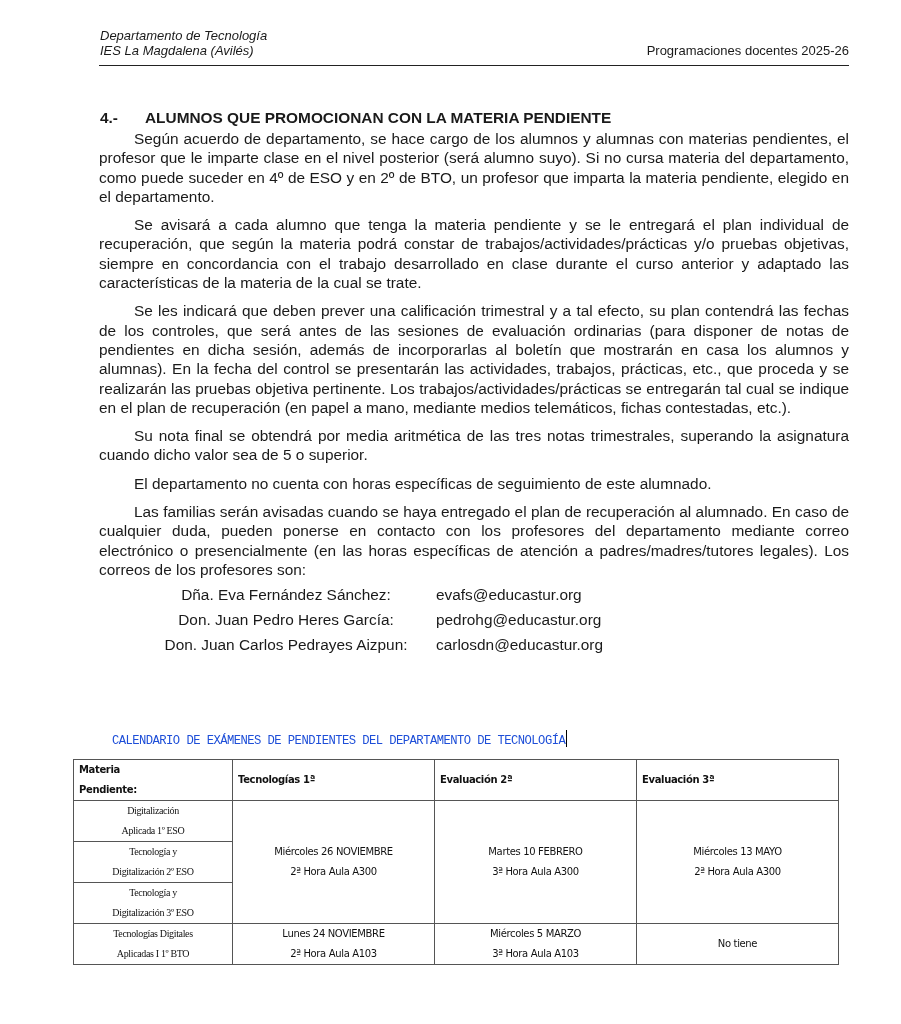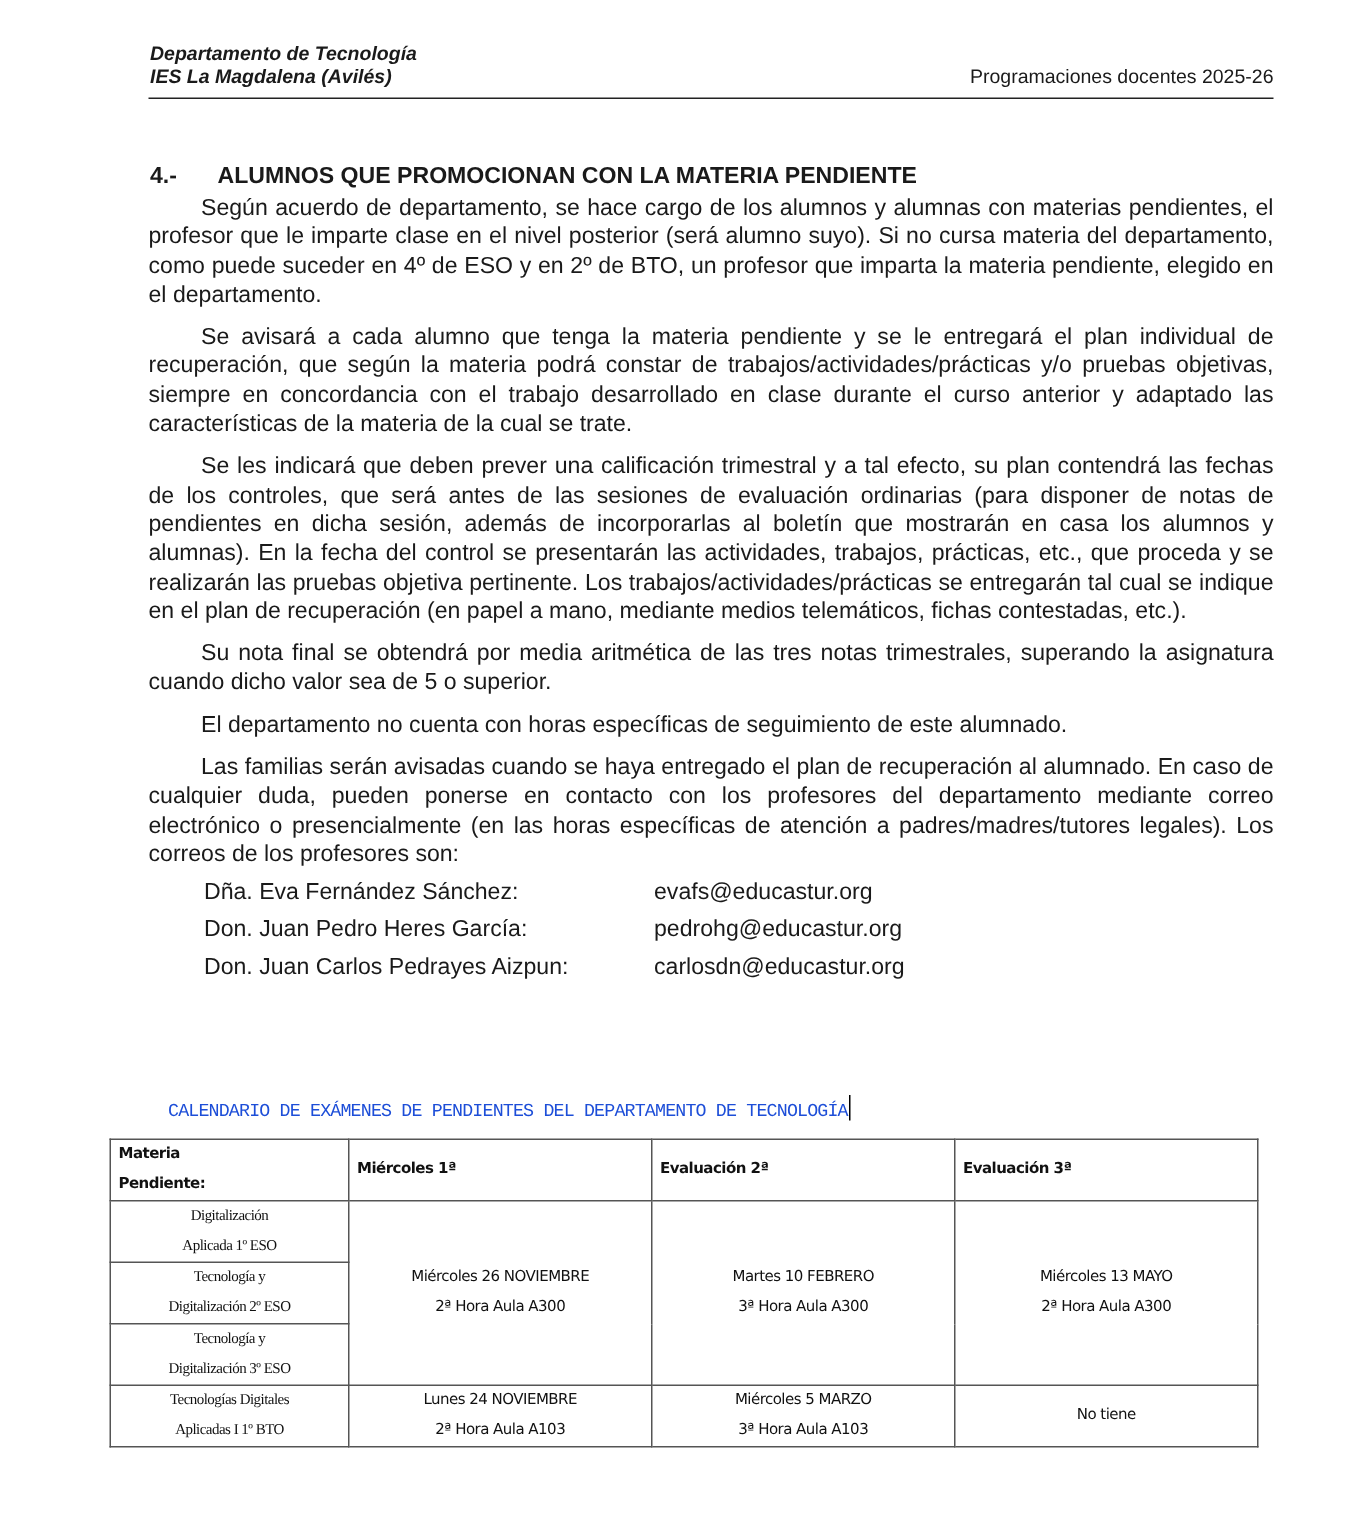--- a/index.html
+++ b/index.html
@@ -5,37 +5,37 @@
     html, body { margin: 0; padding: 0; background: #ffffff; }
     body {
       width: 901px; height: 1024px; position: relative; overflow: hidden;
       font-family: "Liberation Sans", sans-serif; color: #1a1a1a;
     }
     .page-header {
       position: absolute; left: 99px; top: 24px; width: 750px;
       border-bottom: 1px solid #222; height: 41px;
       font-size: 13px; line-height: 15px;
     }
-    .hdr-left { position: absolute; left: 1px; top: 4px; font-style: italic; font-weight: bold; }
+    .hdr-left { position: absolute; left: 1px; top: 4px; font-style: italic; }
     .hdr-right { position: absolute; right: 0; top: 19px; }
     .section {
       position: absolute; left: 99px; top: 108px; width: 750px;
       font-size: 15.4px; line-height: 19.3px;
     }
     .section-title {
       font-weight: bold; margin: 0 0 1px 0; font-size: 15.4px; height: 20px;
       white-space: nowrap;
     }
     .section-title .num { display: inline-block; width: 45px; padding-left: 1px; }
     .para {
       margin: 0 0 9px 0; text-indent: 35px; text-align: justify;
     }
     .contacts { margin-top: 6px; }
     .contact {
-      display: flex; height: 25px; line-height: 19px; padding-left: 37px;
+      display: flex; height: 25px; line-height: 19px; padding-left: 37px; text-align: center;
     }
     .contact .cname { width: 300px; }
     .cal-title {
       position: absolute; left: 112px; top: 730px;
       font-family: Liberation Mono, monospace; font-size: 12.2px; color: #1d4ed8;
       letter-spacing: -0.55px; white-space: nowrap;
     }
     .cal-title .cursor {
       display: inline-block; width: 1px; height: 17px; background: #000;
       vertical-align: -3px; margin-left: 1px;
@@ -105,21 +105,21 @@
       <col class="c2">
       <col class="c3">
       <col class="c4">
     </colgroup>
   <tbody>
       <tr>
     <th>
       <div>Materia</div>
       <div>Pendiente:</div>
     </th>
-    <th>Miércoles 1ª</th>
+    <th>Tecnologías 1ª</th>
     <th>Evaluación 2ª</th>
     <th>Evaluación 3ª</th>
   </tr>
   <tr>
     <td class="subject">
       <div>Digitalización</div>
       <div>Aplicada 1º ESO</div>
     </td>
     <td class="date" rowspan="3">
       <div>Miércoles 26 NOVIEMBRE</div>

